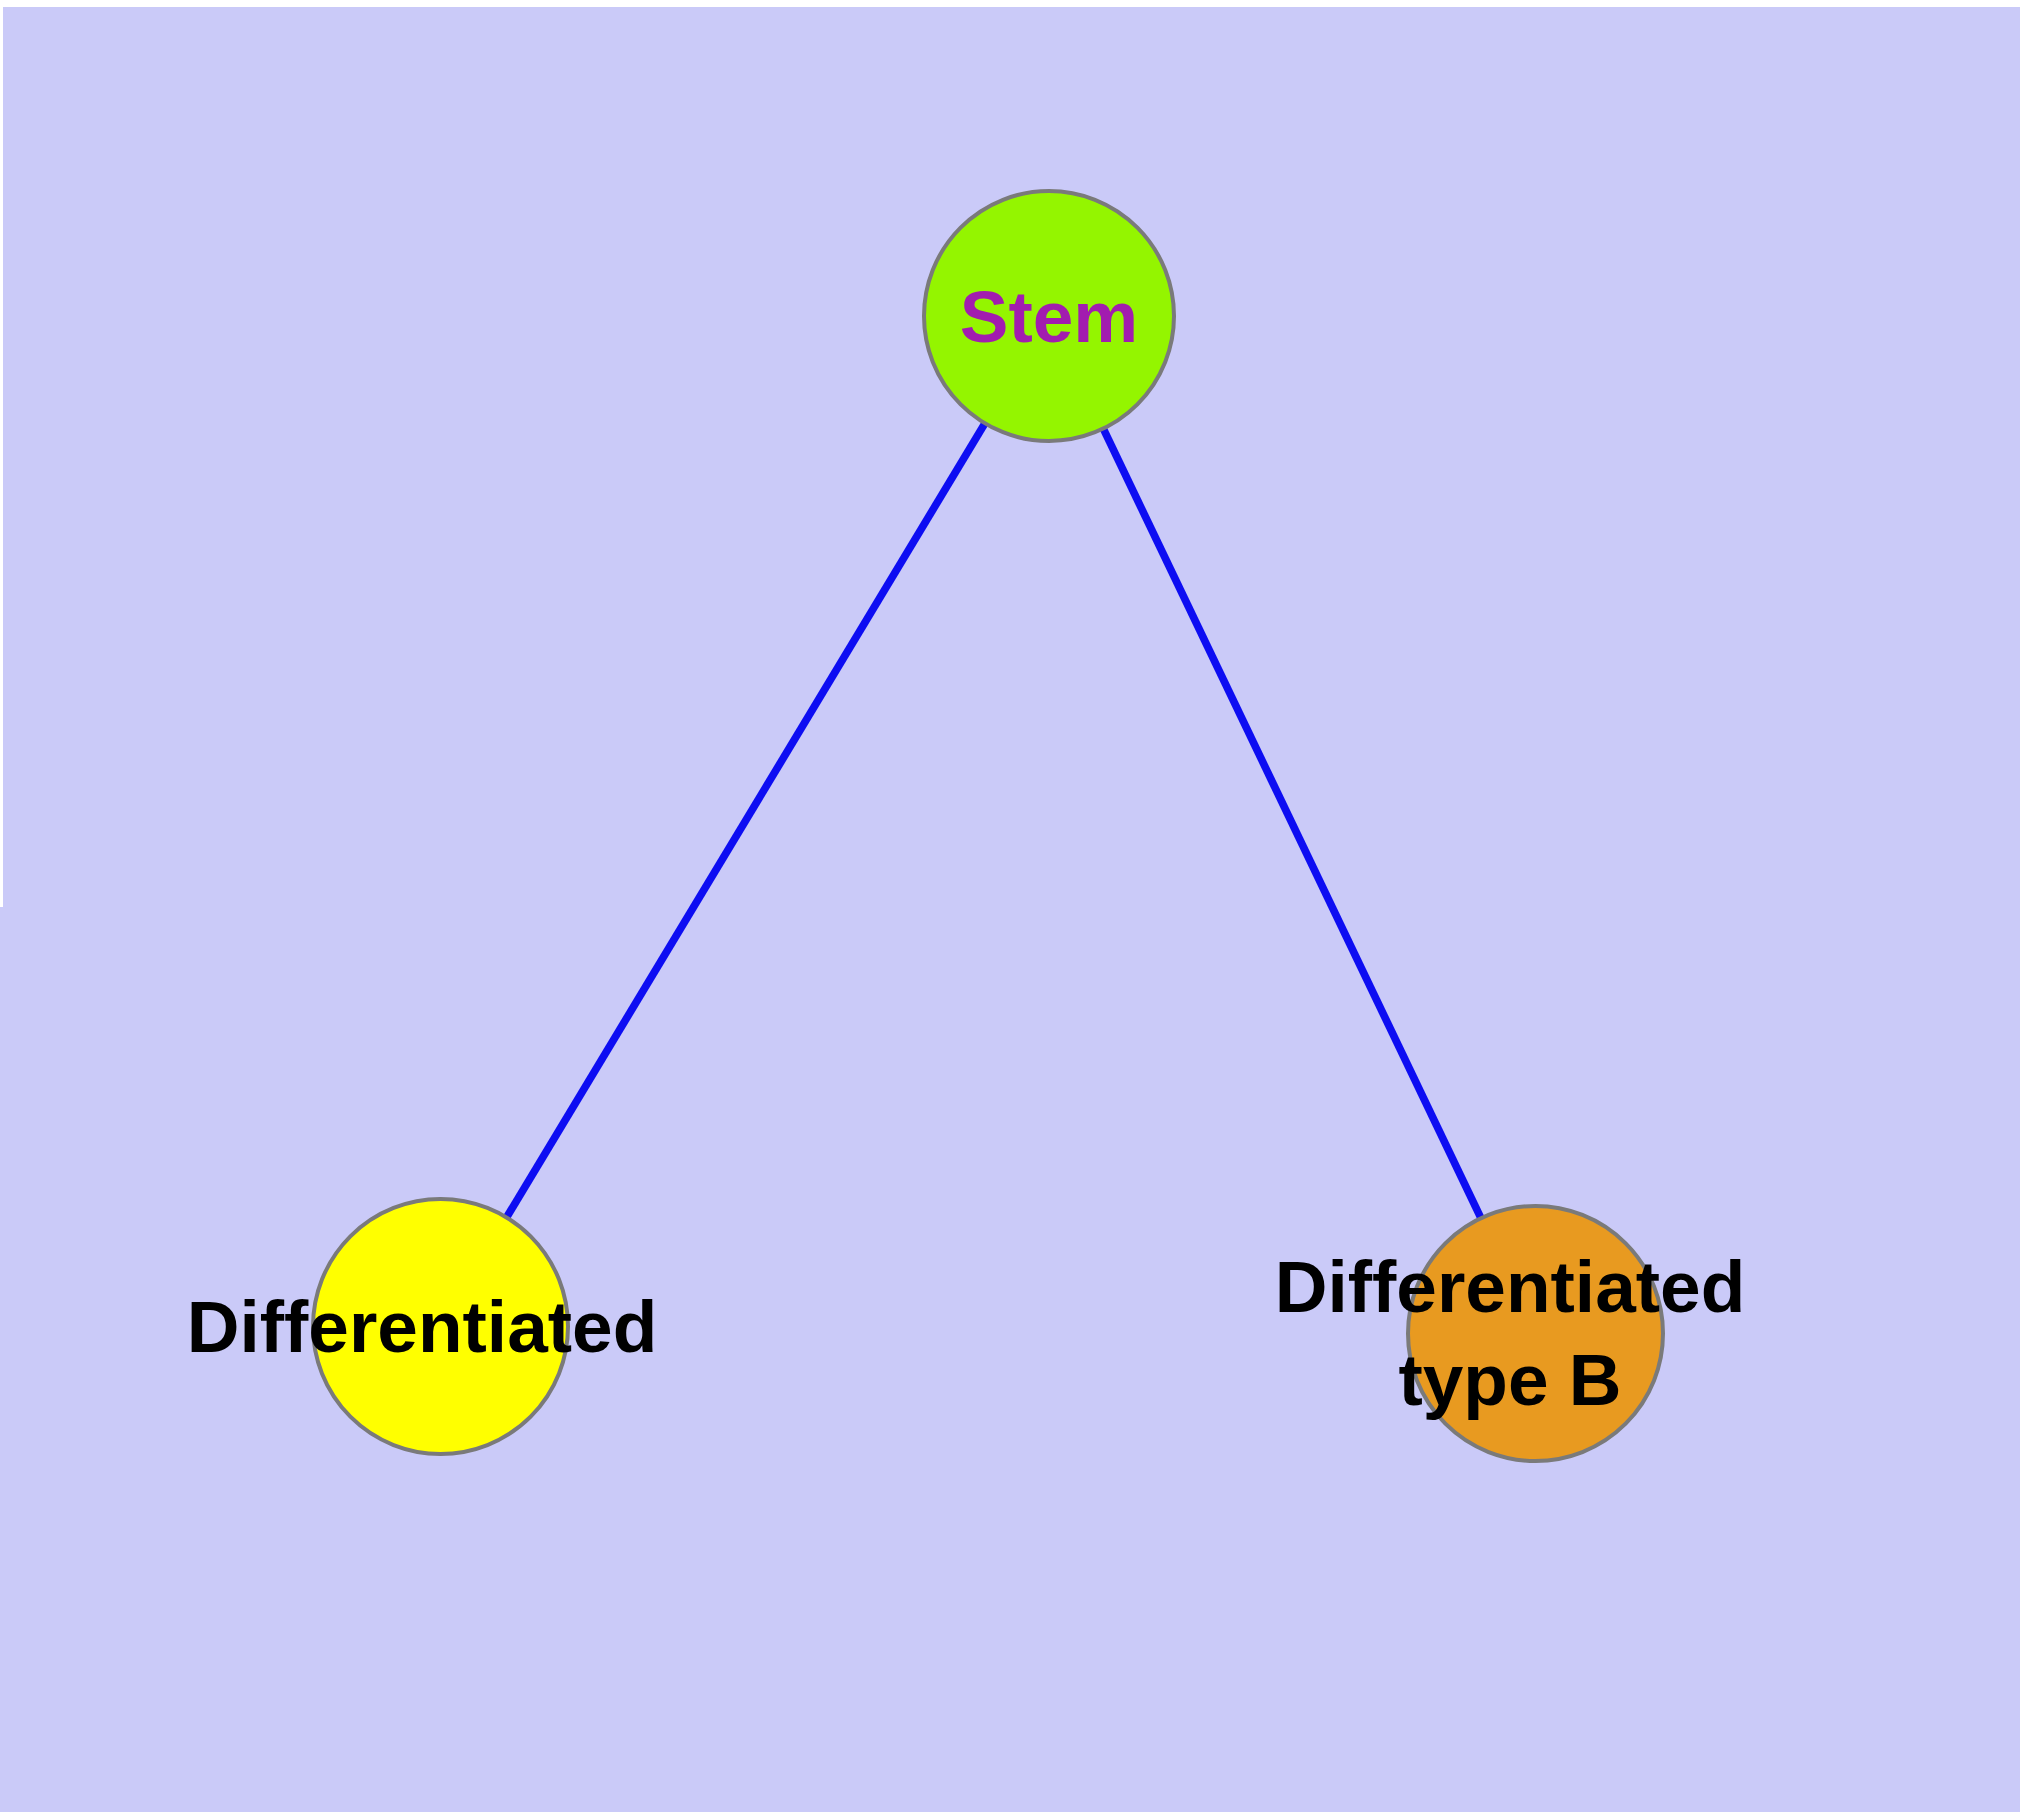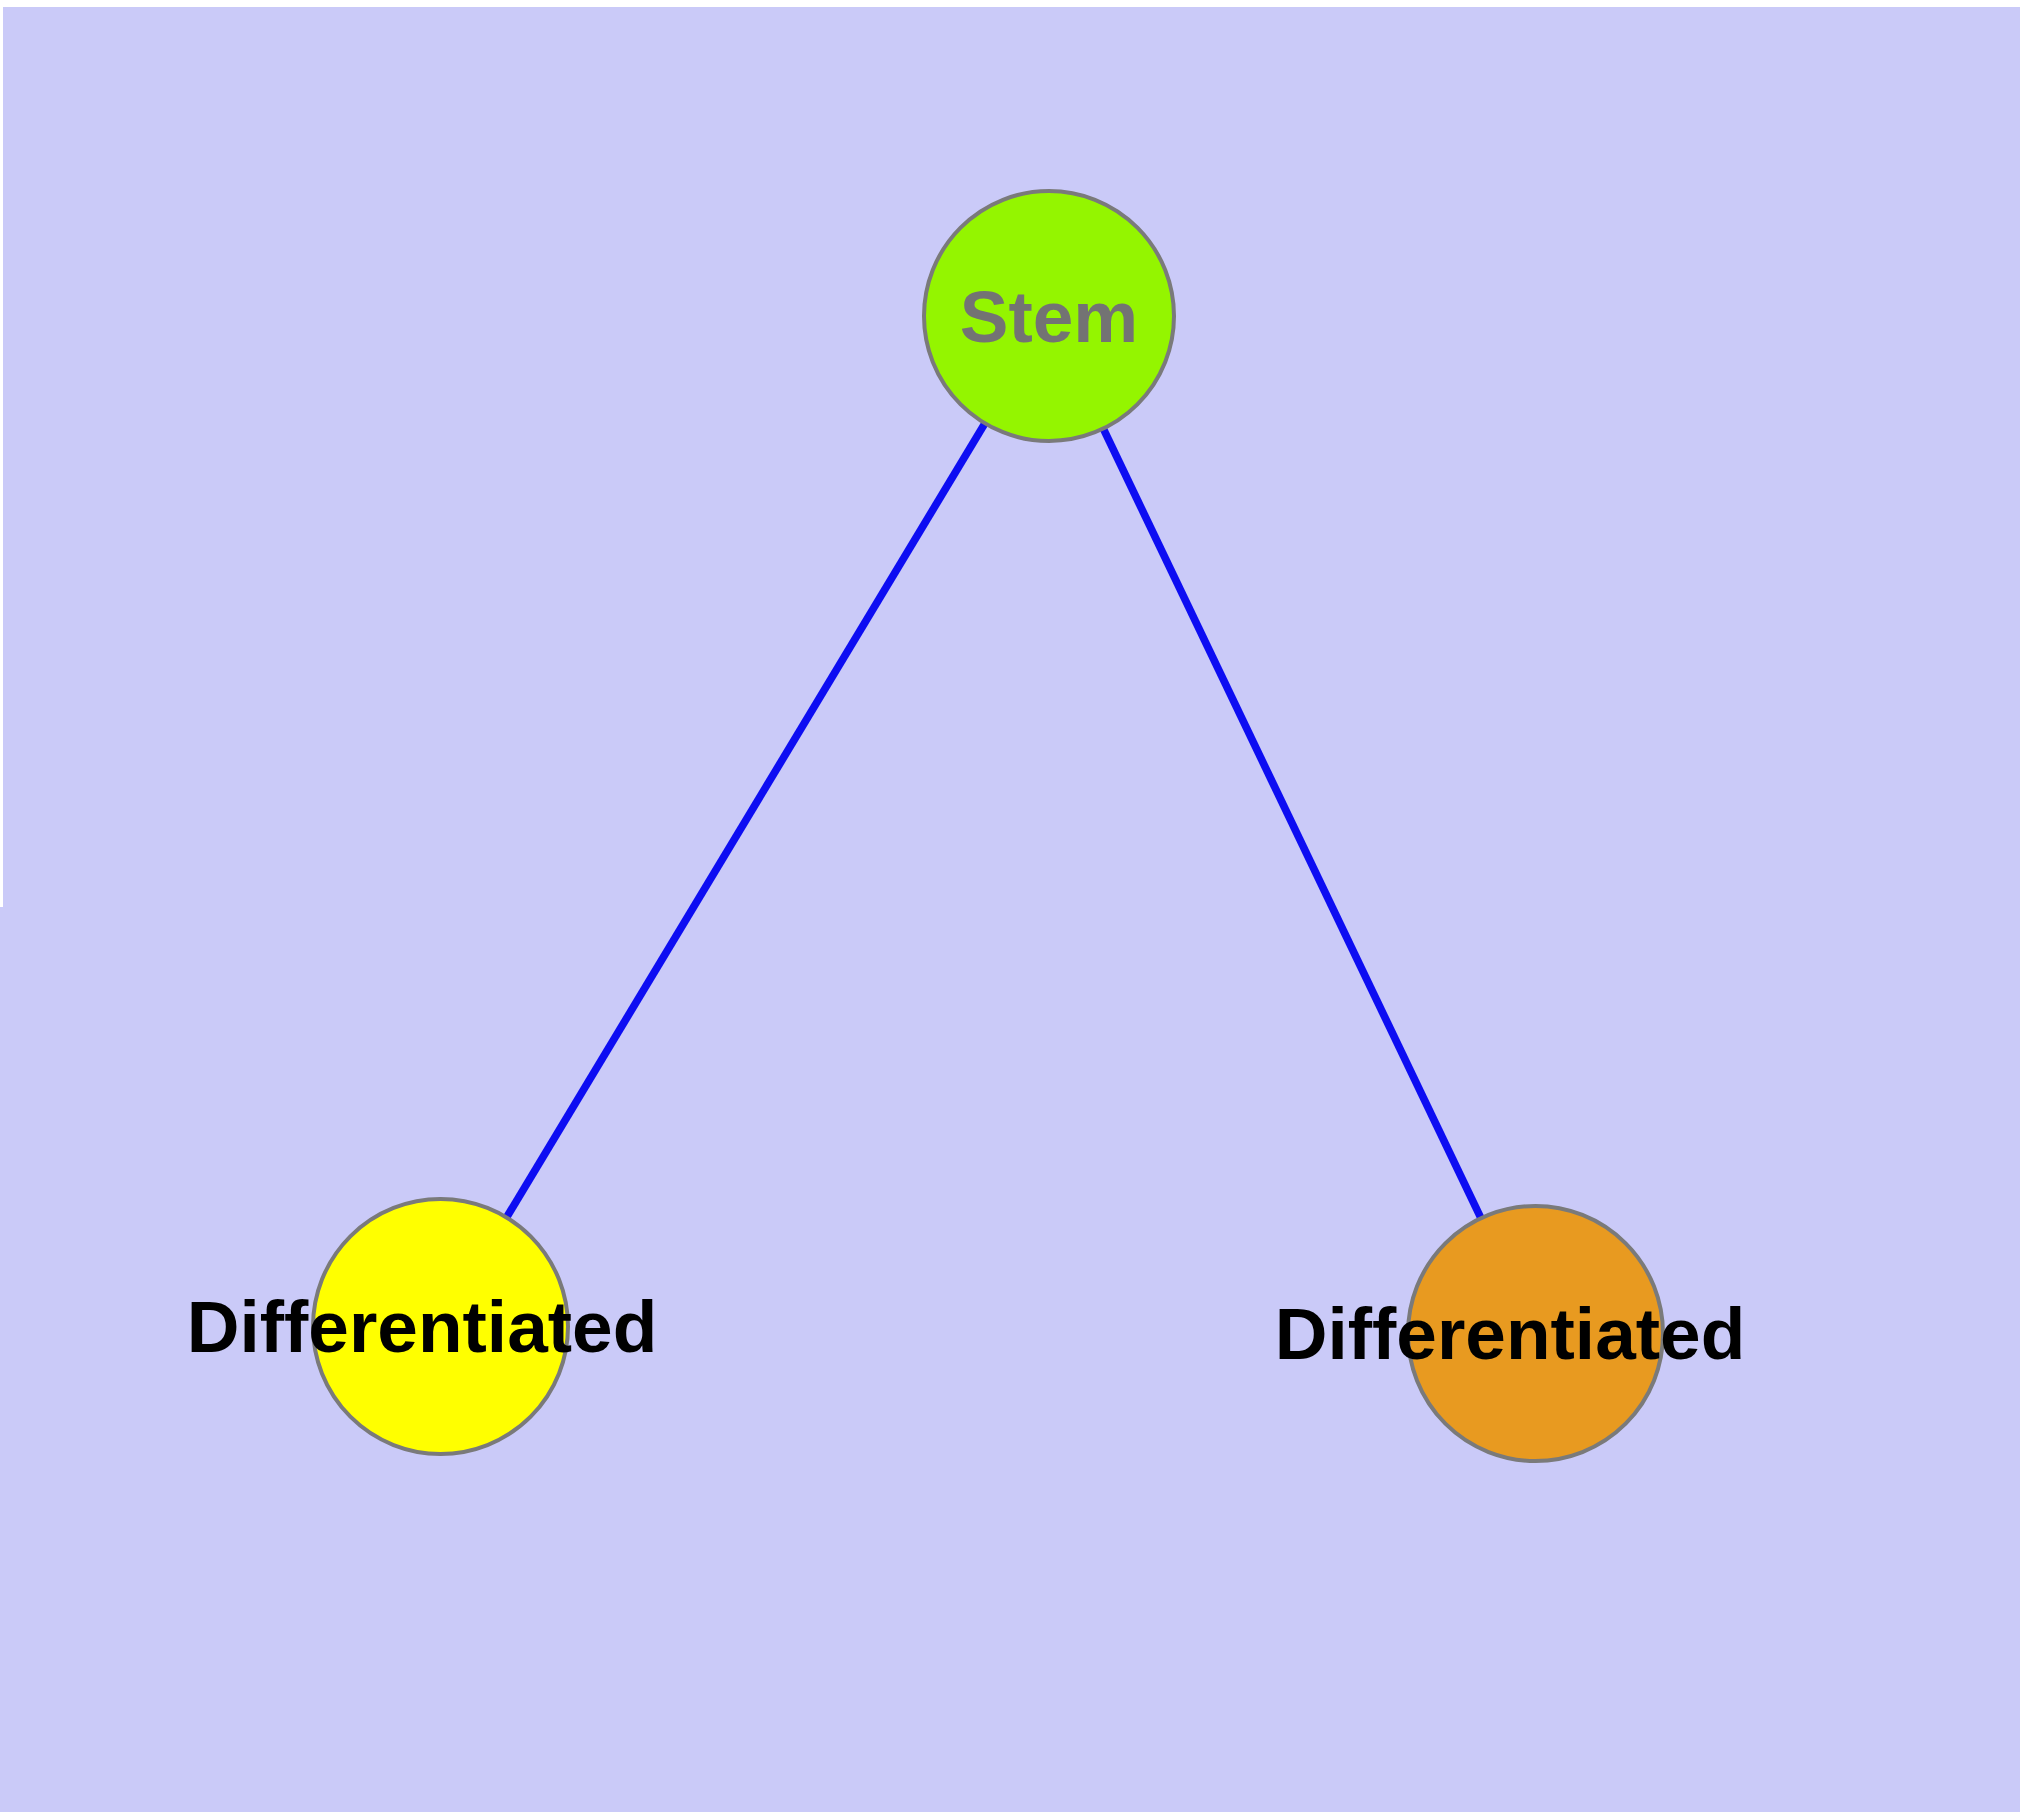--- a/index.html
+++ b/index.html
@@ -60,22 +60,23 @@
 
 <svg class="edges" width="2021" height="1812" viewBox="0 0 2384 2138">
   <line class="edge" x1="1238" y1="373" x2="520" y2="1565" stroke="#0D0DF2"></line>
   <line class="edge" x1="1238" y1="373" x2="1812" y2="1573" stroke="#0D0DF2"></line>
 </svg>
 
 <div class="node" style="left: 922px; top: 189px; width: 254px; height: 254px; background: rgb(148, 245, 0); border-color: rgb(122, 122, 122);"></div>
 <div class="node" style="left: 311px; top: 1197px; width: 259px; height: 259px; background: rgb(255, 255, 0); border-color: rgb(122, 122, 122);"></div>
 <div class="node" style="left: 1406px; top: 1204px; width: 259px; height: 259px; background: rgb(232, 154, 32); border-color: rgb(122, 122, 122);"></div>
 
-<div class="node-label" style="left: 1049px; top: 316px; color: #737373;">
+<div class="node-label" style="left: 1049px; top: 316px; color: #a21caf;">
   <span>Stem</span>
 </div>
 <div class="node-label" style="left: 422px; top: 1326px; color: rgb(0, 0, 0);">
   <span>Differentiated</span>
 </div>
 <div class="node-label" style="left: 1510px; top: 1333px; color: rgb(0, 0, 0);">
   <span>Differentiated</span>
+  <span>type B</span>
 </div>
 
 
 </body></html>

